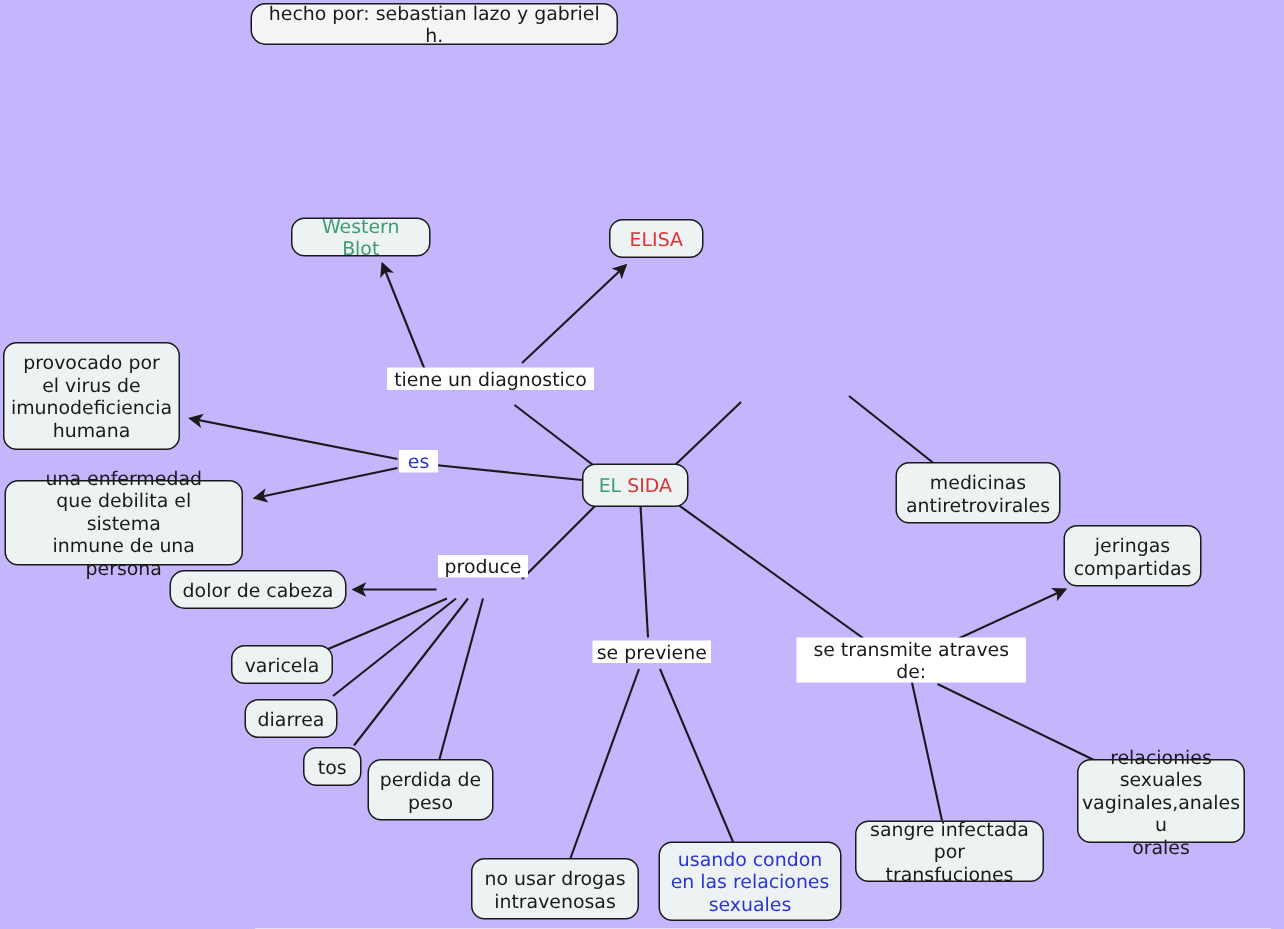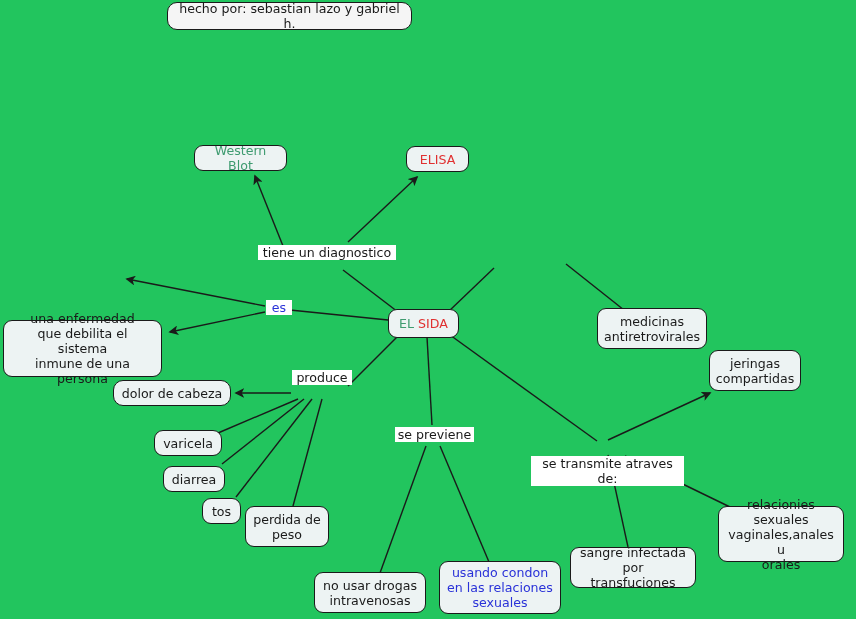--- a/index.html
+++ b/index.html
@@ -7,21 +7,21 @@
     padding: 0;
     background: #ffffff;
   }
   body {
     font-family: "DejaVu Sans", sans-serif;
   }
   #canvas {
     position: relative;
     width: 856px;
     height: 619px;
-    background: #22c55e;
+    background: #c4b5fd;
     overflow: hidden;
   }
   #edges {
     position: absolute;
     left: 0;
     top: 0;
     width: 856px;
     height: 619px;
     pointer-events: none;
   }
@@ -118,36 +118,40 @@
       <line x1="625" y1="456" x2="730" y2="507"></line>
     </g>
   </svg>
 
   <div class="node author" style="left:167px; top:2px; width:245px; height:28px;">hecho por: sebastian lazo y gabriel h.</div>
 
   <div class="node green" style="left:194px; top:145px; width:93px; height:26px;">Western Blot</div>
 
   <div class="node red" style="left:406px; top:146px; width:63px; height:26px;">ELISA</div>
 
+  <div class="node" style="left:2px; top:228px; width:118px; height:72px;">provocado por
+el virus de
+imunodeficiencia
+humana</div>
 
   <div class="node" style="left:3px; top:320px; width:159px; height:57px;">una enfermedad
 que debilita el sistema
 inmune de una persona</div>
 
   <div class="node mixed" style="left:388px; top:309px; width:71px; height:29px;">
     <span class="g">EL</span><span>&nbsp;</span><span class="r">SIDA</span>
   </div>
 
   <div class="node" style="left:597px; top:308px; width:110px; height:41px;">medicinas
 antiretrovirales</div>
 
   <div class="node" style="left:709px; top:350px; width:92px; height:41px;">jeringas
 compartidas</div>
 
-  <div class="node" style="left:718px; top:506px; width:126px; height:56px;">relacionies sexuales
+  <div class="node" style="left:718px; top:506px; width:112px; height:56px;">relacionies sexuales
 vaginales,anales u
 orales</div>
 
   <div class="node" style="left:570px; top:547px; width:126px; height:41px;">sangre infectada
 por transfuciones</div>
 
   <div class="node" style="left:113px; top:380px; width:118px; height:26px;border-radius:10px;">dolor de cabeza</div>
 
   <div class="node" style="left:154px; top:430px; width:68px; height:26px;">varicela</div>
 
@@ -167,15 +171,15 @@
 
   <div class="link-label" style="left:258px; top:245px; width:134px;">tiene un diagnostico</div>
 
 
   <div class="link-label blue" style="left:266px; top:300px; width:22px;">es</div>
 
   <div class="link-label" style="left:292px; top:370px; width:56px;">produce</div>
 
   <div class="link-label" style="left:395px; top:427px; width:75px;">se previene</div>
 
-  <div class="link-label" style="left:531px; top:456px; width:149px;">se transmite atraves de:</div>
+  <div class="link-label" style="left:531px; top:425px; width:149px;">se transmite atraves de:</div>
 
 </div>
 
 </body></html>

